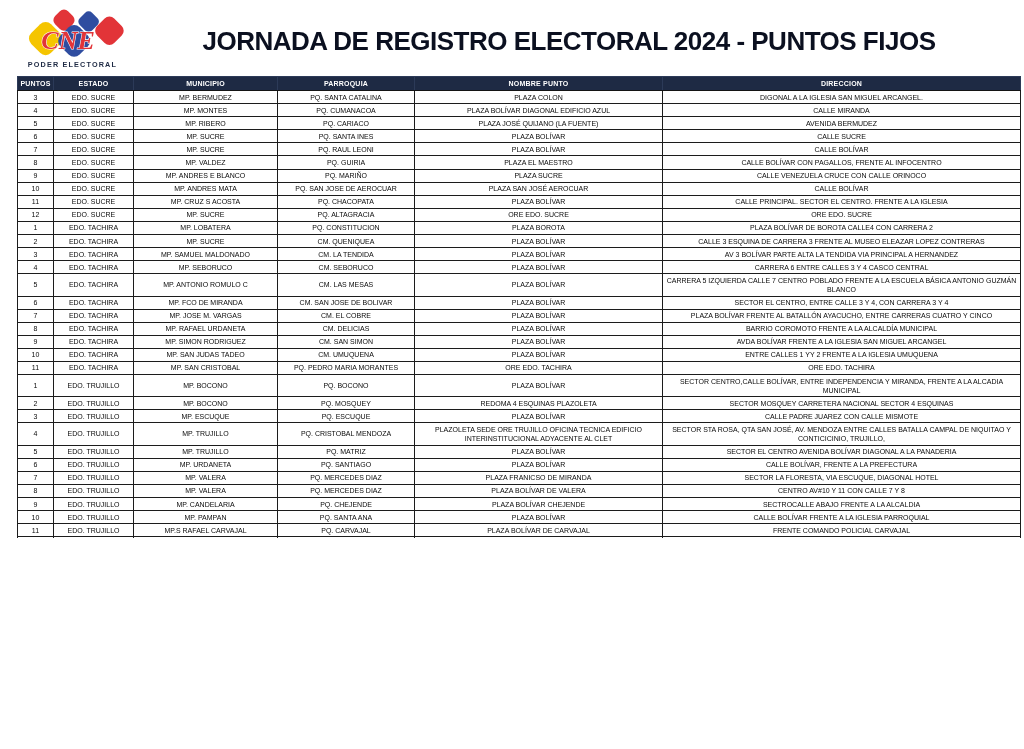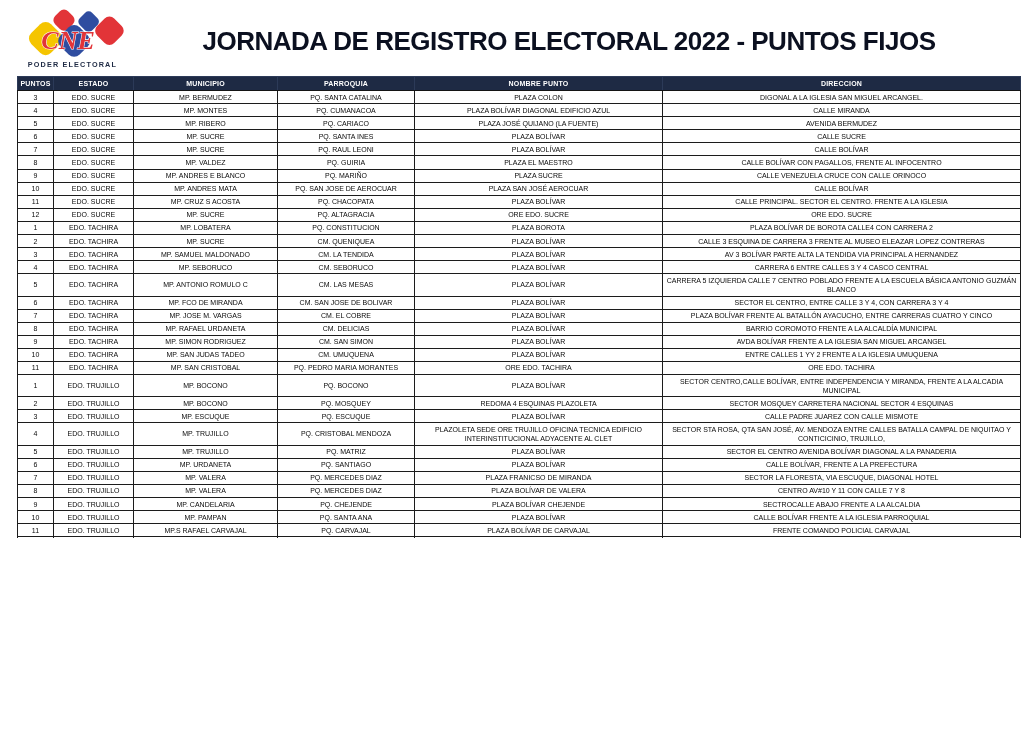--- a/index.html
+++ b/index.html
@@ -71,21 +71,21 @@
       <svg viewBox="0 0 120 64" width="116" height="62">
         <rect x="36" y="3" width="19" height="19" rx="6" transform="rotate(45 45.5 12.5)" fill="#e23438"></rect>
         <rect x="62" y="5" width="18" height="18" rx="5" transform="rotate(45 71 14)" fill="#2f4da0"></rect>
         <rect x="80" y="11" width="25" height="25" rx="7" transform="rotate(45 92.5 23.5)" fill="#e23438"></rect>
         <rect x="12" y="17" width="29" height="29" rx="8" transform="rotate(45 26.5 31.5)" fill="#f5c500"></rect>
         <rect x="42" y="20" width="28" height="28" rx="8" transform="rotate(45 56 34)" fill="#2f4da0"></rect>
         <text x="22" y="42" font-family="Liberation Serif, serif" font-style="italic" font-weight="bold" font-size="27" fill="#e23438" stroke="#ffffff" stroke-width="1.1" paint-order="stroke">CNE</text>
         <text x="8" y="61" font-family="Liberation Sans, sans-serif" font-weight="bold" font-size="7.5" letter-spacing="1.2" fill="#1e2a44">PODER ELECTORAL</text>
       </svg>
     </div>
-    <div class="title">JORNADA DE REGISTRO ELECTORAL 2022 - PUNTOS FIJOS</div>
+    <div class="title">JORNADA DE REGISTRO ELECTORAL 2024 - PUNTOS FIJOS</div>
   </div>
 
   <div class="table-wrap">
     <table class="points">
       <colgroup>
           <col data-key="puntos">
           <col data-key="estado">
           <col data-key="municipio">
           <col data-key="parroquia">
           <col data-key="nombre_punto">

